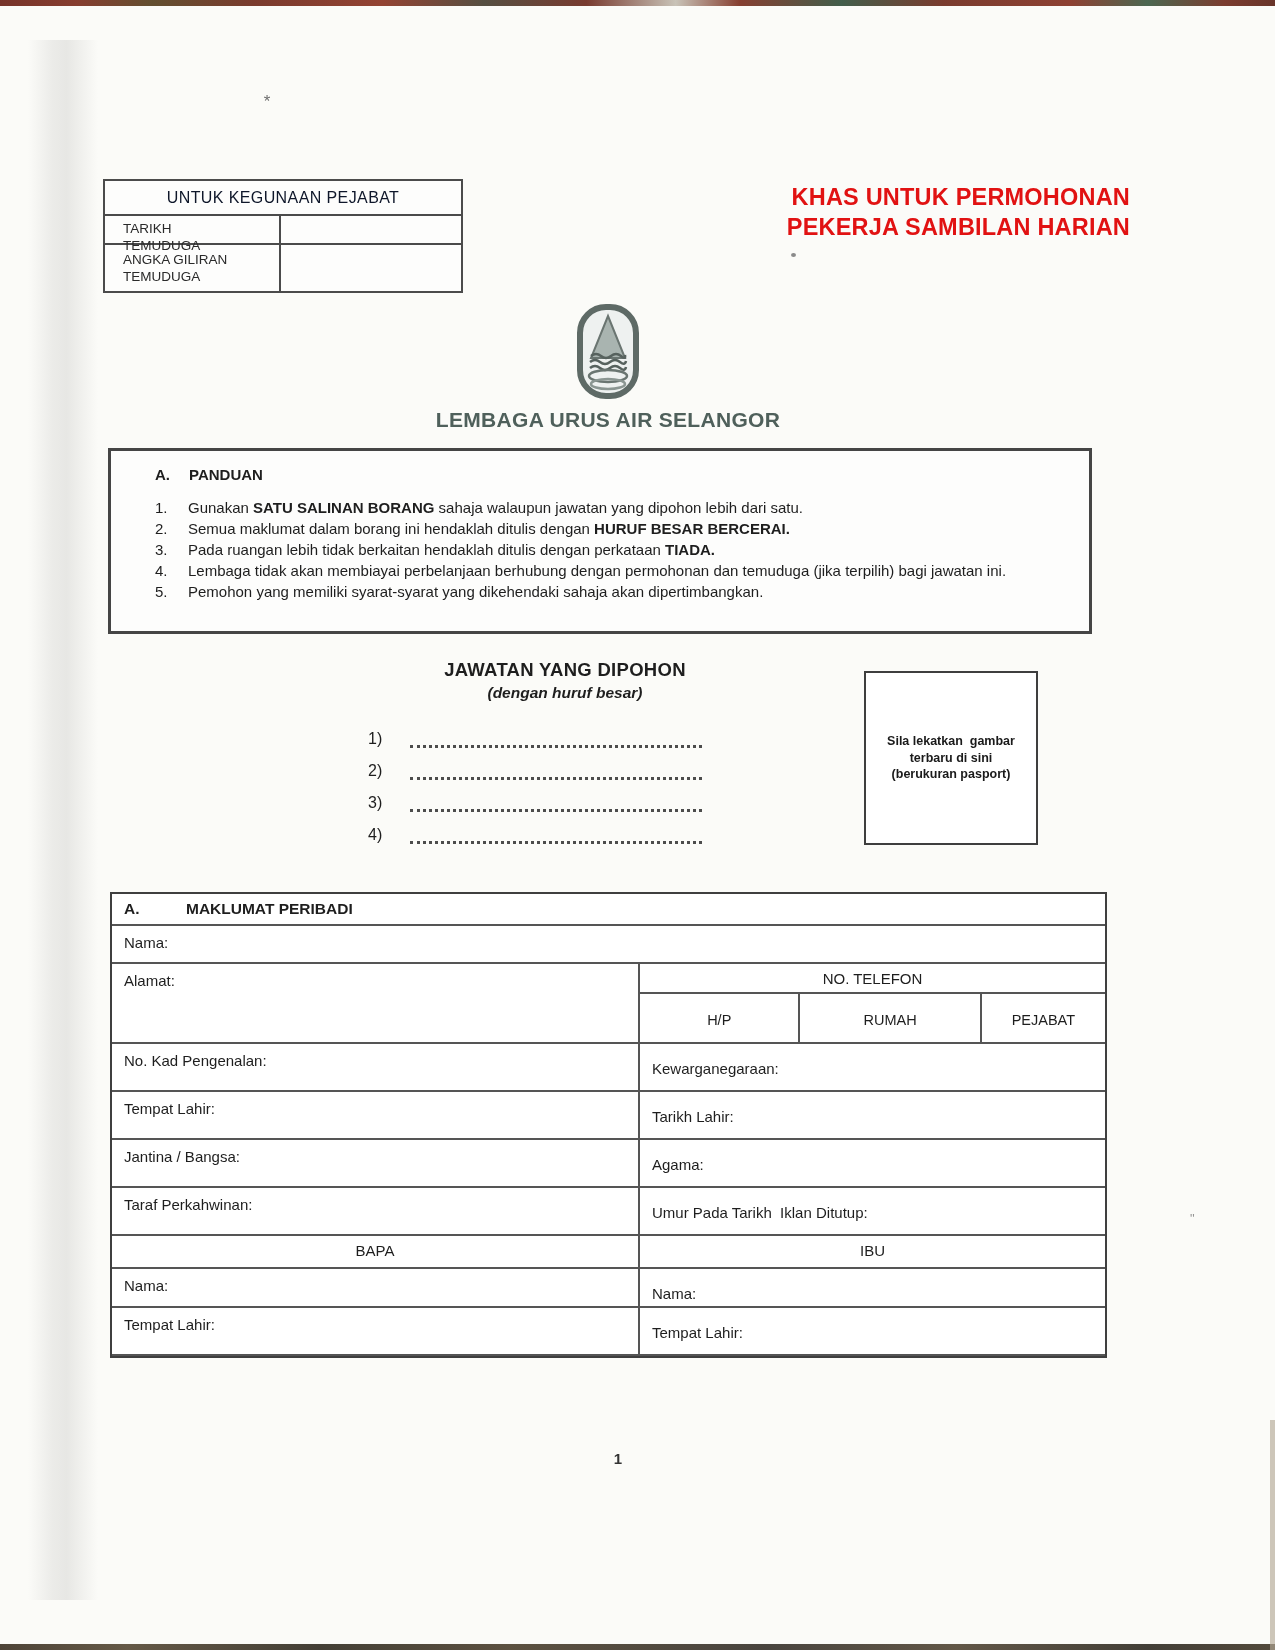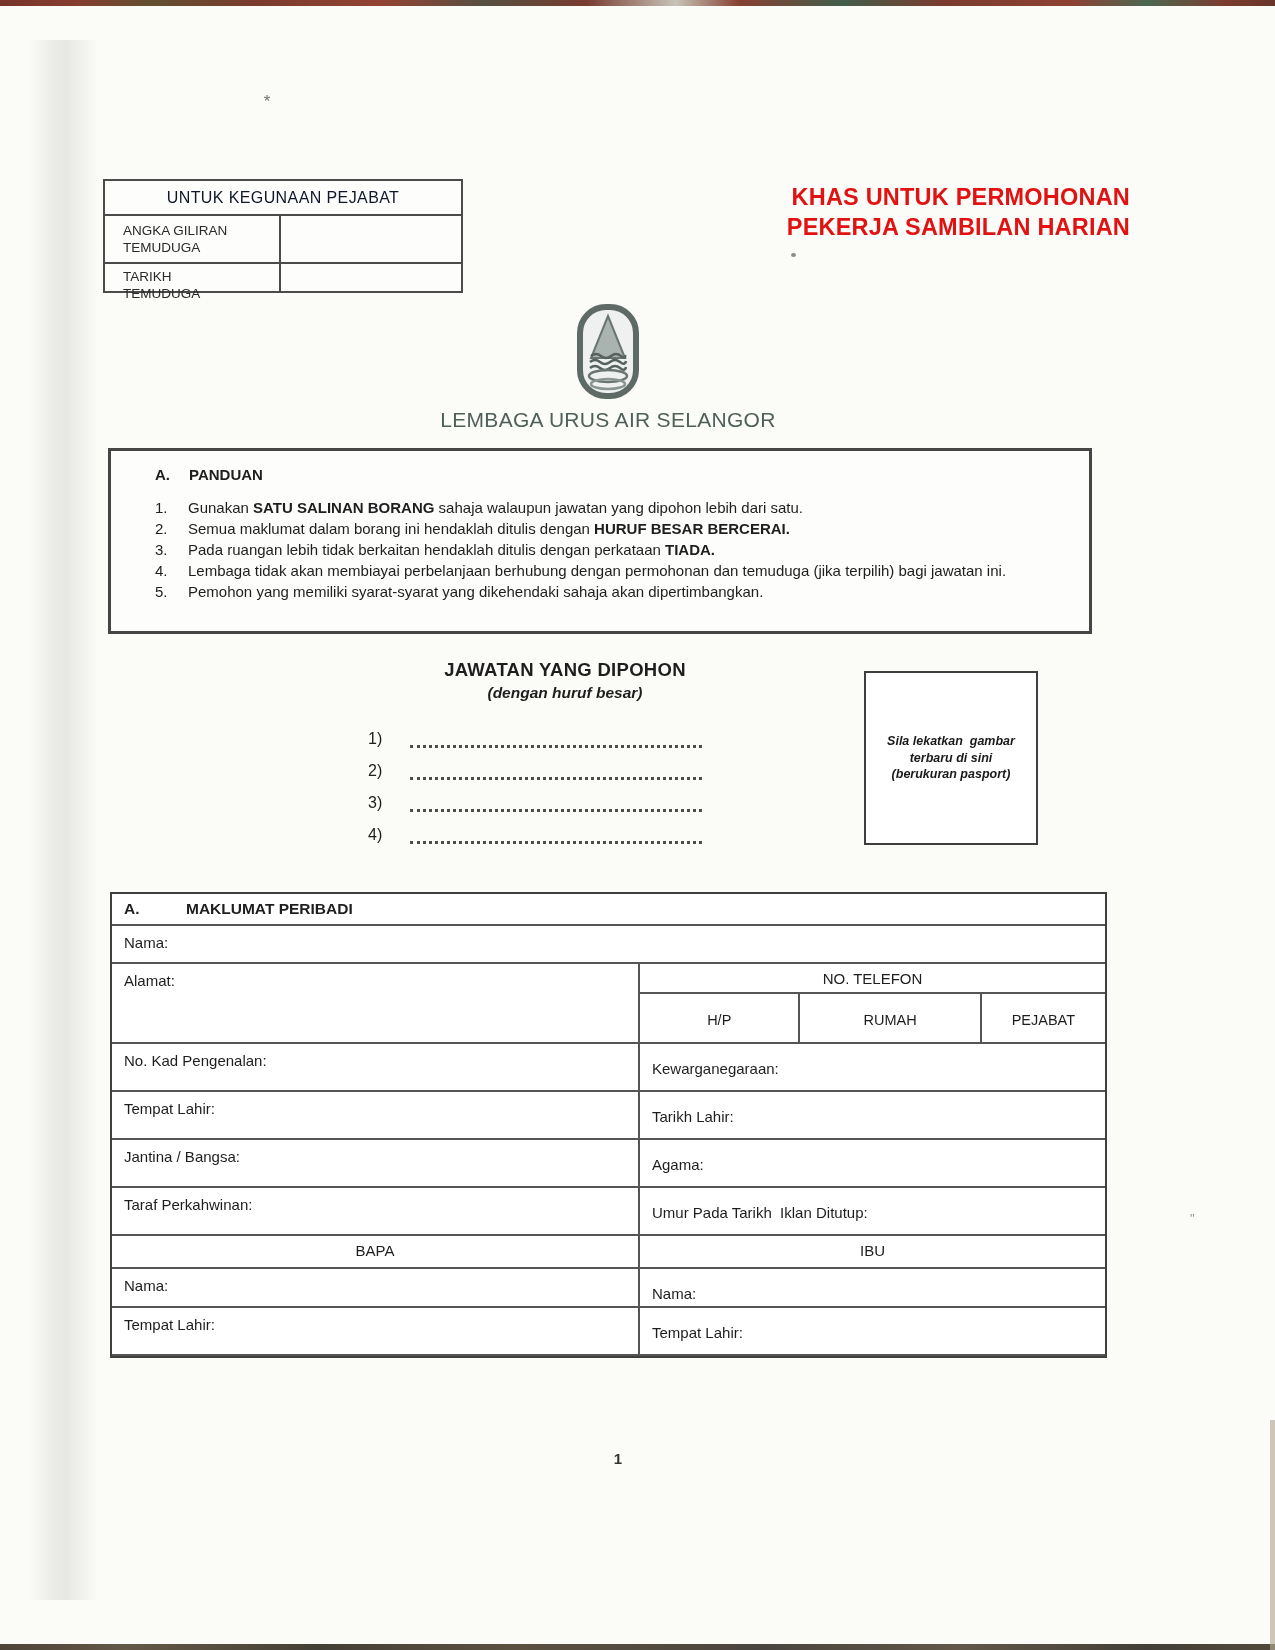--- a/index.html
+++ b/index.html
@@ -31,21 +31,21 @@
   .ob-row.r1 .ob-label{padding-top:4px}
   .ob-value{flex:1}
 
   
   .notice{position:absolute;left:690px;top:182px;width:440px;text-align:right;font-weight:bold;
     font-size:23.5px;line-height:30px;letter-spacing:.2px}
 
   
   .logo{position:absolute;left:576px;top:303px;width:64px;height:97px}
   .org-name{position:absolute;left:323px;top:408px;width:570px;text-align:center;
-    font-size:21px;font-weight:normal;letter-spacing:.3px}
+    font-size:21px;font-weight:bold;letter-spacing:.3px}
 
   
   .gbox{position:absolute;left:108px;top:448px;width:978px;height:180px;border:3px solid #454545;background:#fdfdfc}
   .g-head{display:flex;gap:19px;margin:15px 0 14px 44px;font-weight:bold;font-size:15px}
   .g-item{display:flex;font-size:15px;line-height:21px}
   .g-num{width:33px;margin-left:44px;flex:none}
   .g-text{width:862px}
   .g-text.just{text-align:justify}
 
   
@@ -54,21 +54,21 @@
   .pos-sub{position:absolute;left:330px;top:684px;width:470px;text-align:center;
     font-weight:bold;font-style:italic;font-size:15.5px}
   .pos-lines{position:absolute;left:368px;top:716px}
   .p-line{display:flex;align-items:flex-end;height:32px}
   .p-num{width:28px;font-size:16px}
   .p-dots{width:292px;margin-left:14px;border-bottom:3px dotted #4c4c4c;height:22px}
 
   
   .photo-box{position:absolute;left:864px;top:671px;width:170px;height:170px;border:2px solid #3e3e3e;
     display:flex;flex-direction:column;align-items:center;justify-content:center;background:#fff}
-  .photo-line{font-size:12.5px;font-weight:bold;font-style:italic;line-height:16.5px;
+  .photo-line{font-size:12.5px;font-weight:bold;line-height:16.5px;
     white-space:pre-wrap;color:#1a1a1a;text-align:right}
 
   
   .ptable{position:absolute;left:110px;top:892px;width:993px;border:2px solid #3f3f3f;background:#fff}
   .row{display:flex;border-bottom:2px solid #555}
   .sec-head{height:30px;align-items:center;font-weight:bold;font-size:15.5px}
   .sec-letter{margin-left:12px;width:62px}
   .full-cell{flex:1;padding:8px 12px;font-size:15px;box-sizing:border-box}
   .name-row{height:36px}
   .cell-l{width:528px;border-right:2px solid #555;box-sizing:border-box;padding:8px 12px;
@@ -99,26 +99,26 @@
 <div class="strip-bottom"></div>
 <div class="edge-left"></div>
 <div class="edge-right"></div>
 <div class="mark-star">*</div>
 <div class="mark-dot"></div>
 <div class="mark-quote">"</div>
 
 <div class="office-box">
   <div class="ob-title">UNTUK KEGUNAAN PEJABAT</div>
   <div id="office-rows">
+      <div class="ob-row r1">
+        <div class="ob-label">TARIKH TEMUDUGA</div>
+        <div class="ob-value"></div>
+      </div>
       <div class="ob-row r0">
         <div class="ob-label">ANGKA GILIRAN TEMUDUGA</div>
-        <div class="ob-value"></div>
-      </div>
-      <div class="ob-row r1">
-        <div class="ob-label">TARIKH TEMUDUGA</div>
         <div class="ob-value"></div>
       </div>
     </div>
 </div>
 
 <div class="notice" id="notice" style="color: rgb(225, 18, 18);">
     <div>KHAS UNTUK PERMOHONAN</div>
     <div>PEKERJA SAMBILAN HARIAN</div>
   </div>
 

